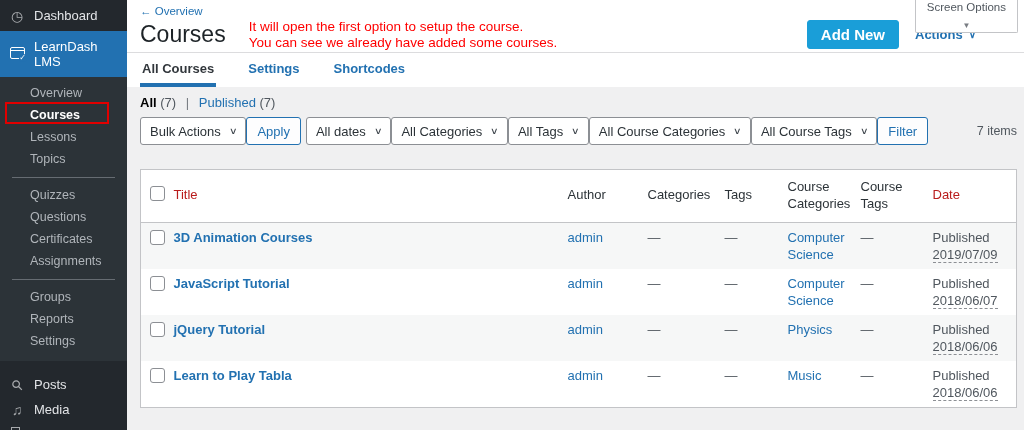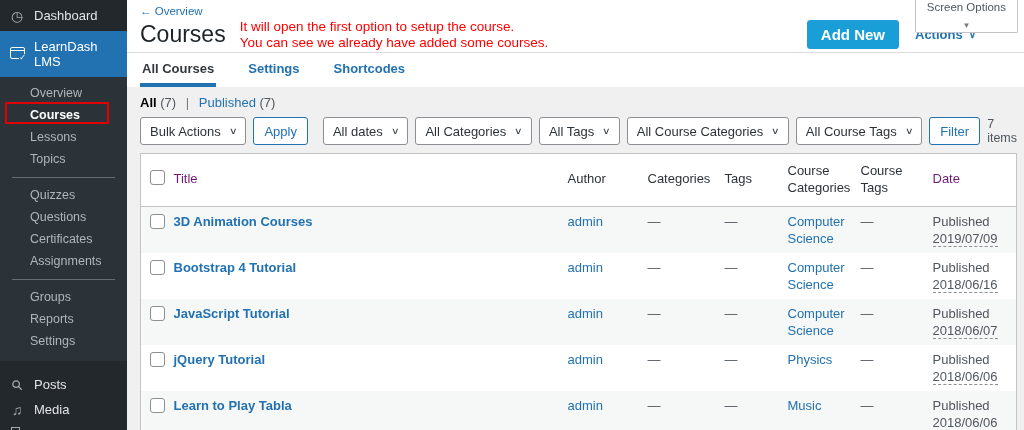--- a/index.html
+++ b/index.html
@@ -27,21 +27,21 @@
   .ld-ic::after { content:"✓"; position:absolute; right:-3px; bottom:-4px; font-size:8px; color:#fff; background:#2271b1; border-radius:50%; width:8px; height:8px; line-height:8px; text-align:center; }
   .pin-rot { display:inline-block; transform:rotate(-45deg); }
   .pages-ic { width:9px; height:11px; border:1.5px solid #a7aaad; display:inline-block; box-shadow:3px 3px 0 -1px #23282d, 3px 3px 0 0 #a7aaad; margin:0 3px 2px 0; }
 
   
   .main { margin-left:127px; height:100%; }
   .header-top { background:#fff; height:53px; border-bottom:1px solid #dcdcde; padding:3px 8px 0 13px; position:relative; }
   .back-link { color:#2271b1; font-size:11.5px; display:inline-block; }
   .title-row { display:flex; align-items:center; margin-top:1px; }
   .page-title { font-size:23px; font-weight:400; color:#1d2327; line-height:1.1; }
-  .annotation { color:#ff0000; font-size:13.5px; line-height:1.15; margin-left:14px; }
+  .annotation { color:#ff0000; font-size:13.5px; line-height:1.15; margin-left:23px; }
   .header-right { margin-left:auto; display:flex; align-items:center; gap:16px; padding-right:40px; }
   .btn-primary { background:#1a9ed8; color:#fff; border:1px solid #1a9ed8; border-radius:3px; font-size:15px; font-weight:600; padding:5px 13px; cursor:pointer; font-family:inherit; }
   .actions-dd { color:#2271b1; font-weight:600; font-size:13px; display:flex; align-items:center; gap:6px; cursor:pointer; }
   .actions-dd .chev { font-size:10px; }
   .screen-options { position:absolute; top:0; right:6px; background:#fff; border:1px solid #c3c4c7; border-top:none; border-radius:0 0 2px 2px; color:#50575e; font-size:11.5px; padding:1px 11px 2px; display:flex; gap:8px; align-items:center; cursor:pointer;flex-direction:column; }
   .screen-options .arrow { font-size:8px; color:#787c82; }
 
   .tab-bar { background:#fff; height:34px; display:flex; gap:30px; padding-left:13px; align-items:stretch; }
   .tab { font-size:13px; font-weight:700; display:flex; align-items:center; padding:0 2px; cursor:pointer; border-bottom:4px solid transparent; }
   .tab.active { color:#32373c; border-bottom-color:#2271b1; }
@@ -50,28 +50,28 @@
   .body-area { padding:7px 7px 0 13px; }
   .views-row { display:flex; justify-content:space-between; align-items:center; margin:1px 0 7px; }
   .views { font-size:13px; color:#50575e; }
   .views .v-all { font-weight:700; color:#000; }
   .views .v-sep { color:#787c82; margin:0 6px; }
   .views .v-pub { color:#2271b1; }
   .search-area { display:flex; gap:8px; align-items:center; }
   .search-input { width:146px; height:26px; border:1px solid #8c8f94; border-radius:3px; background:#fff; padding:0 6px; font-family:inherit; font-size:13px; }
   .btn-secondary { background:#fdfdfe; border:1px solid #2271b1; color:#2271b1; border-radius:3px; font-size:13px; height:28px; padding:0 10px; cursor:pointer; font-family:inherit; }
 
-  .filters-row { display:flex; align-items:center; gap:7px; margin-bottom:8px; }
+  .filters-row { display:flex; align-items:center; margin-bottom:24px; }
   .wsel { background:#fff; border:1px solid #8c8f94; border-radius:3px; height:28px; display:inline-flex; align-items:center; gap:9px; padding:0 9px; font-size:13px; color:#2c3338; cursor:pointer; white-space:nowrap; }
   .wsel .chev { font-size:9px; color:#3c434a; transform:scaleX(1.3); }
   .items-count { margin-left:auto; color:#50575e; font-size:12.5px; }
 
   table.list { width:100%; border-collapse:collapse; background:#fff; border:1px solid #c3c4c7; table-layout:fixed; }
   .list th { text-align:left; font-size:13px; font-weight:400; color:#2c3338; padding:9px 10px 9px 0; border-bottom:1px solid #c3c4c7; vertical-align:middle; line-height:1.3; }
-  .list th.sortable { color:#701a75; cursor:pointer; }
+  .list th.sortable { color:#b91c1c; cursor:pointer; }
   .list td { padding:6px 10px 6px 0; font-size:13px; vertical-align:top; color:#50575e; line-height:17px; }
   .list tbody tr:nth-child(odd) { background:#f6f7f7; }
   .cb-cell { width:33px; padding-left:9px !important; }
   .cb { width:15px; height:15px; border:1px solid #8c8f94; border-radius:3px; background:#fff; appearance:none; -webkit-appearance:none; cursor:pointer; display:inline-block; margin-top:1px; }
   .row-title { color:#2271b1; font-weight:700; cursor:pointer; }
   .blue-link { color:#2271b1; cursor:pointer; }
   .date-val { border-bottom:1px dashed #8c8f94; cursor:help; }
 </style>
 </head>
 <body>
@@ -223,30 +223,20 @@
           <td><a class="row-title">3D Animation Courses</a></td>
           <td><a class="blue-link">admin</a></td>
           <td>—</td>
           <td>—</td>
           <td><a class="blue-link">Computer Science</a></td>
           <td>—</td>
           <td><div>Published</div><span class="date-val">2019/07/09</span></td>
         </tr>
         <tr>
           <td class="cb-cell"><input type="checkbox" class="cb" style=""></td>
-          <td><a class="row-title">Bootstrap 4 Tutorial</a></td>
-          <td><a class="blue-link">admin</a></td>
-          <td>—</td>
-          <td>—</td>
-          <td><a class="blue-link">Computer Science</a></td>
-          <td>—</td>
-          <td><div>Published</div><span class="date-val">2018/06/16</span></td>
-        </tr>
-        <tr>
-          <td class="cb-cell"><input type="checkbox" class="cb" style=""></td>
           <td><a class="row-title">JavaScript Tutorial</a></td>
           <td><a class="blue-link">admin</a></td>
           <td>—</td>
           <td>—</td>
           <td><a class="blue-link">Computer Science</a></td>
           <td>—</td>
           <td><div>Published</div><span class="date-val">2018/06/07</span></td>
         </tr>
         <tr>
           <td class="cb-cell"><input type="checkbox" class="cb" style=""></td>

